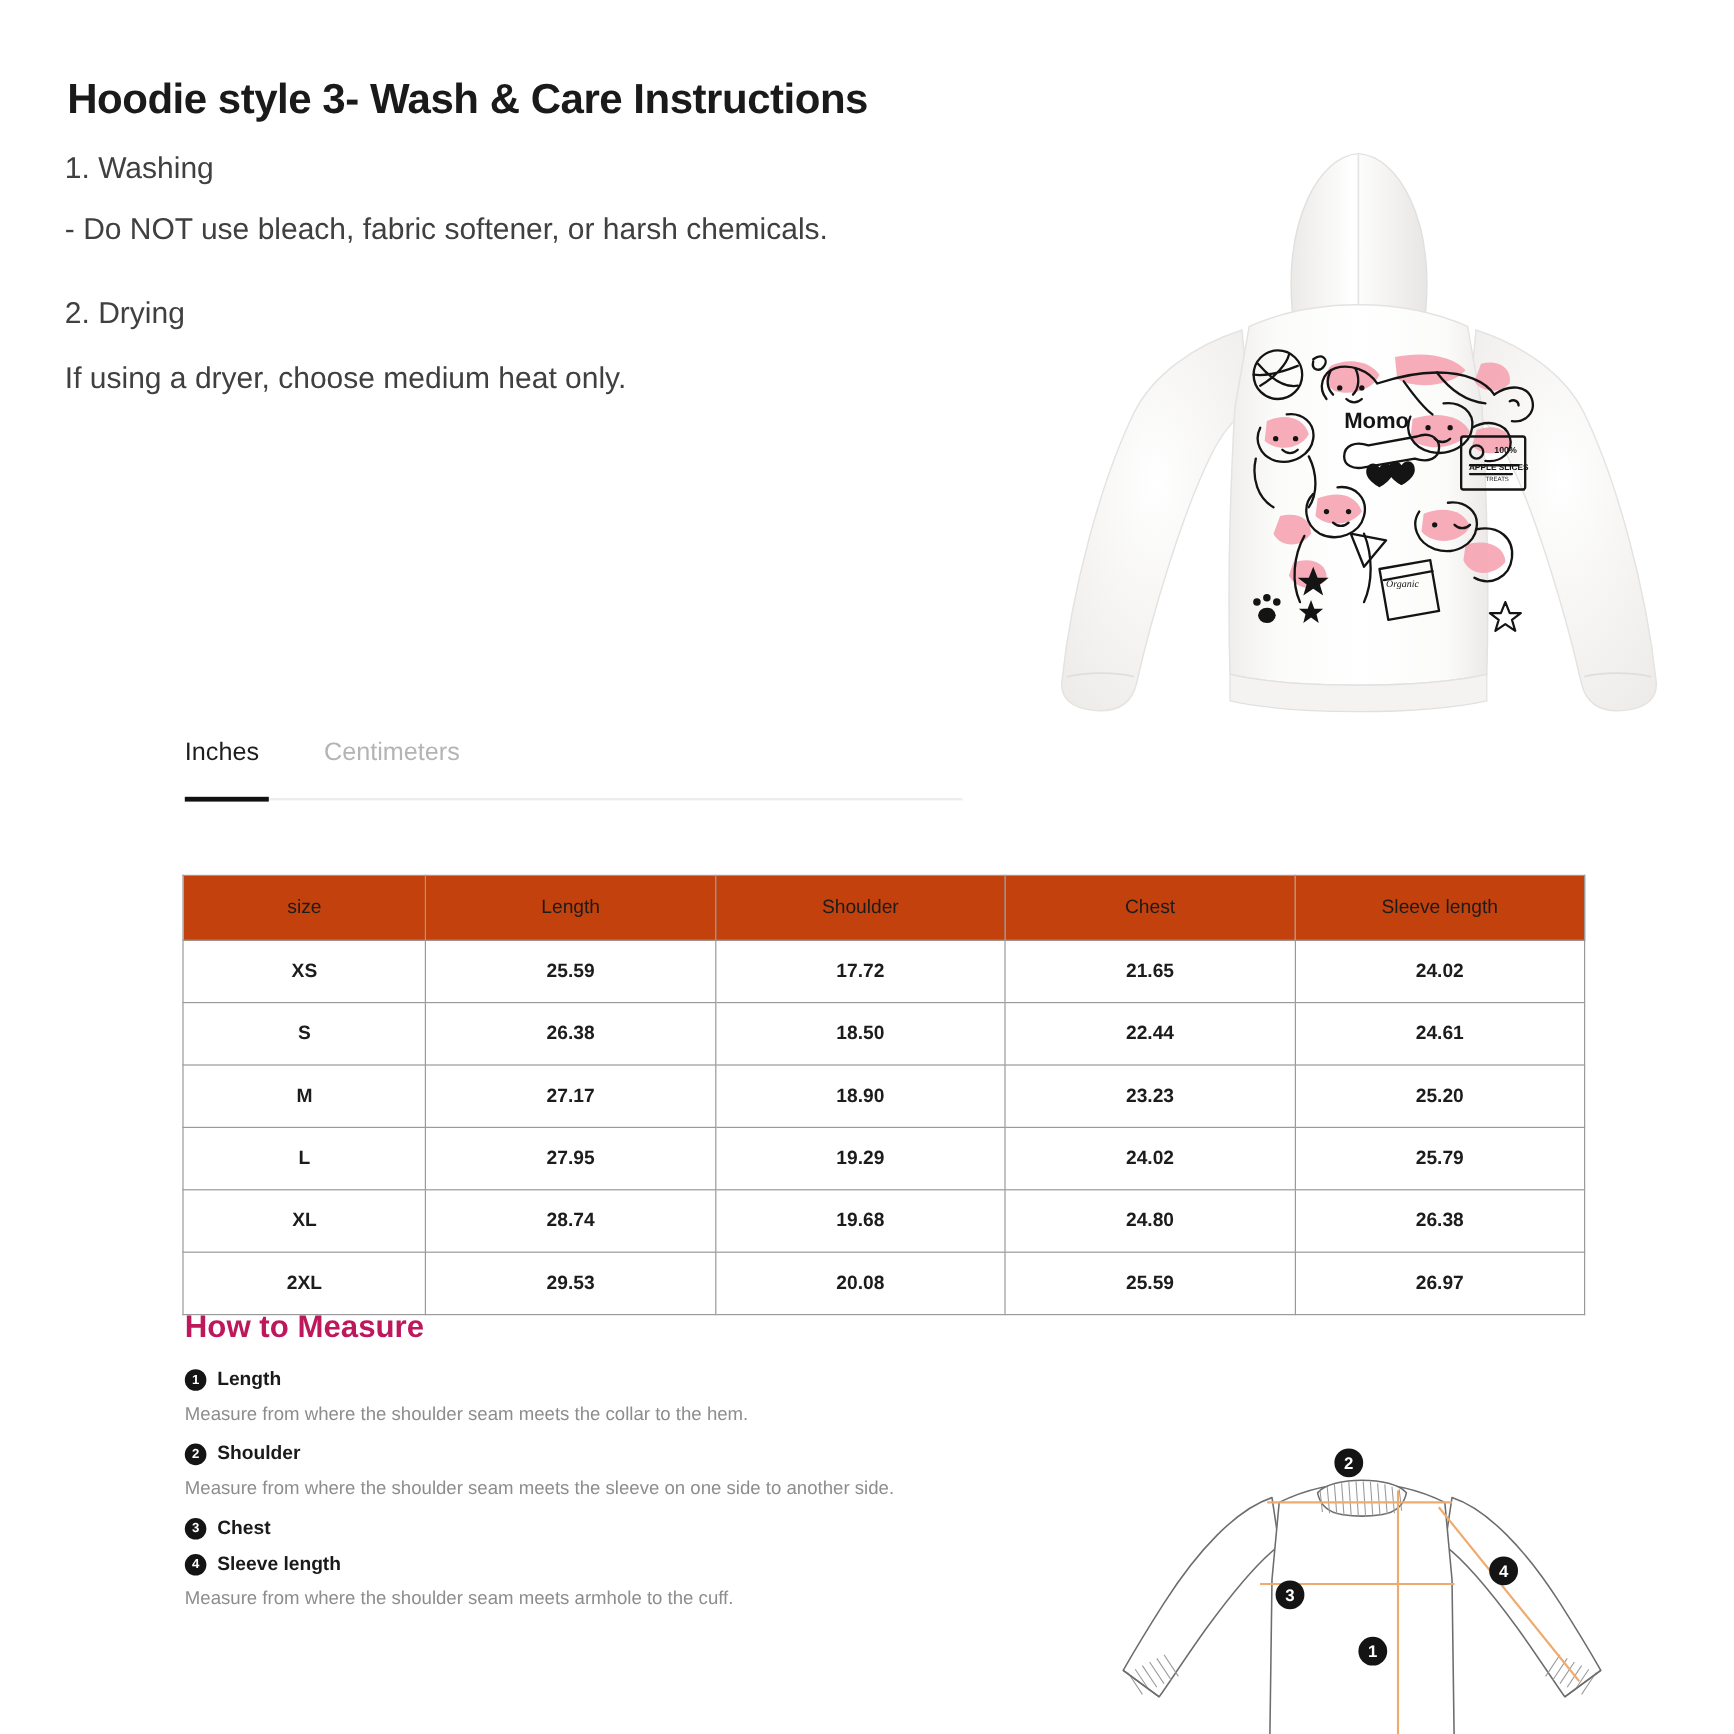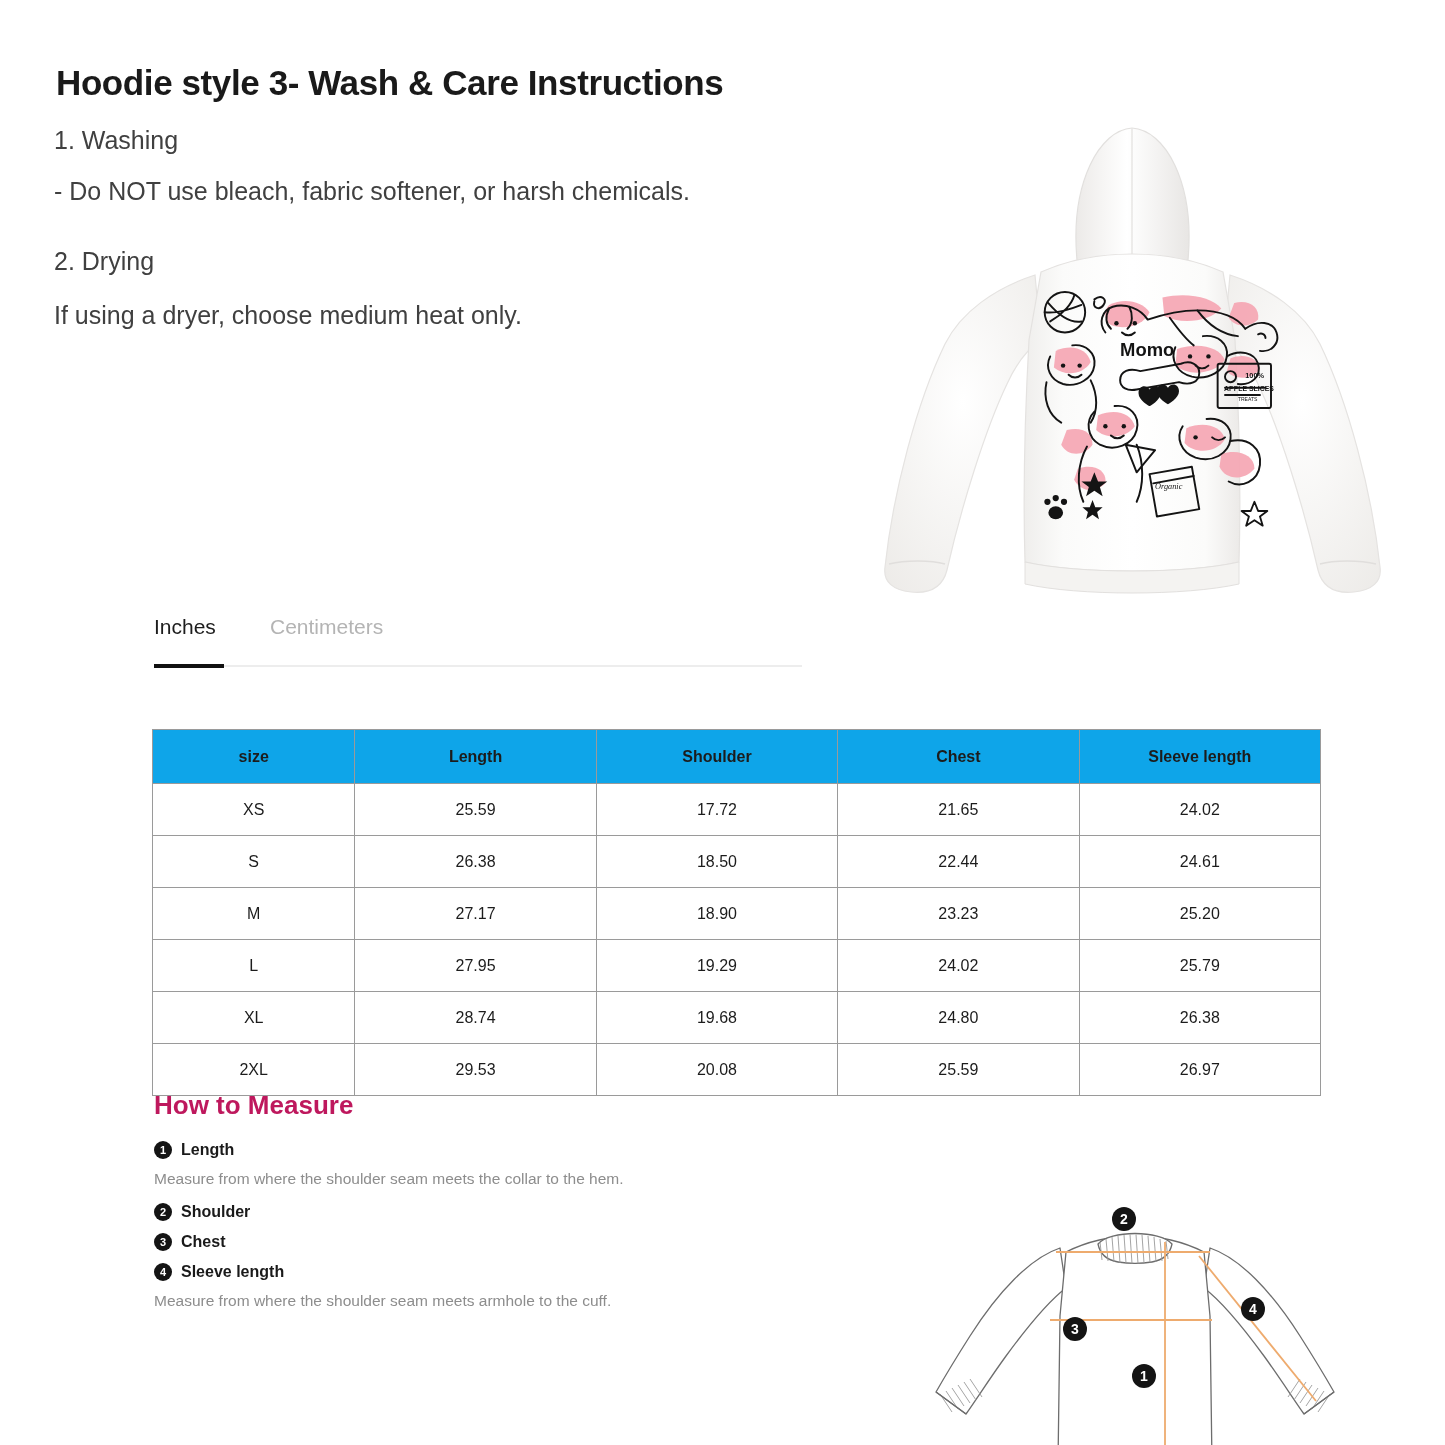--- a/index.html
+++ b/index.html
@@ -98,25 +98,25 @@
     width: 1169px;
     border-collapse: collapse;
     table-layout: fixed;
   }
   #size-table th, #size-table td {
     border: 1px solid #9a9a9a;
     text-align: center;
     font-size: 16px;
     color: #1c1c1c;
     height: 49px;
-    font-weight: 400;
+    font-weight: 700;
   }
   #size-table thead th {
-    background: #0ea5e9;
-    font-weight: bold;
+    background: #c2410c;
+    font-weight: normal;
     height: 51px;
   }
   #size-table col.c-size { width: 202px; }
   #size-table col.c-other { width: 241px; }
 
   
   #measure-section {
     position: absolute;
     left: 154px;
     top: 1090px;
@@ -398,20 +398,21 @@
       <span class="measure-name">Length</span>
     </div>
     <p class="measure-desc">Measure from where the shoulder seam meets the collar to the hem.</p>
   </div>
 
   <div class="measure-item">
     <div class="measure-head">
       <span class="badge">2</span>
       <span class="measure-name">Shoulder</span>
     </div>
+    <p class="measure-desc">Measure from where the shoulder seam meets the sleeve on one side to another side.</p>
   </div>
 
   <div class="measure-item">
     <div class="measure-head">
       <span class="badge">3</span>
       <span class="measure-name">Chest</span>
     </div>
   </div>
 
   <div class="measure-item">

